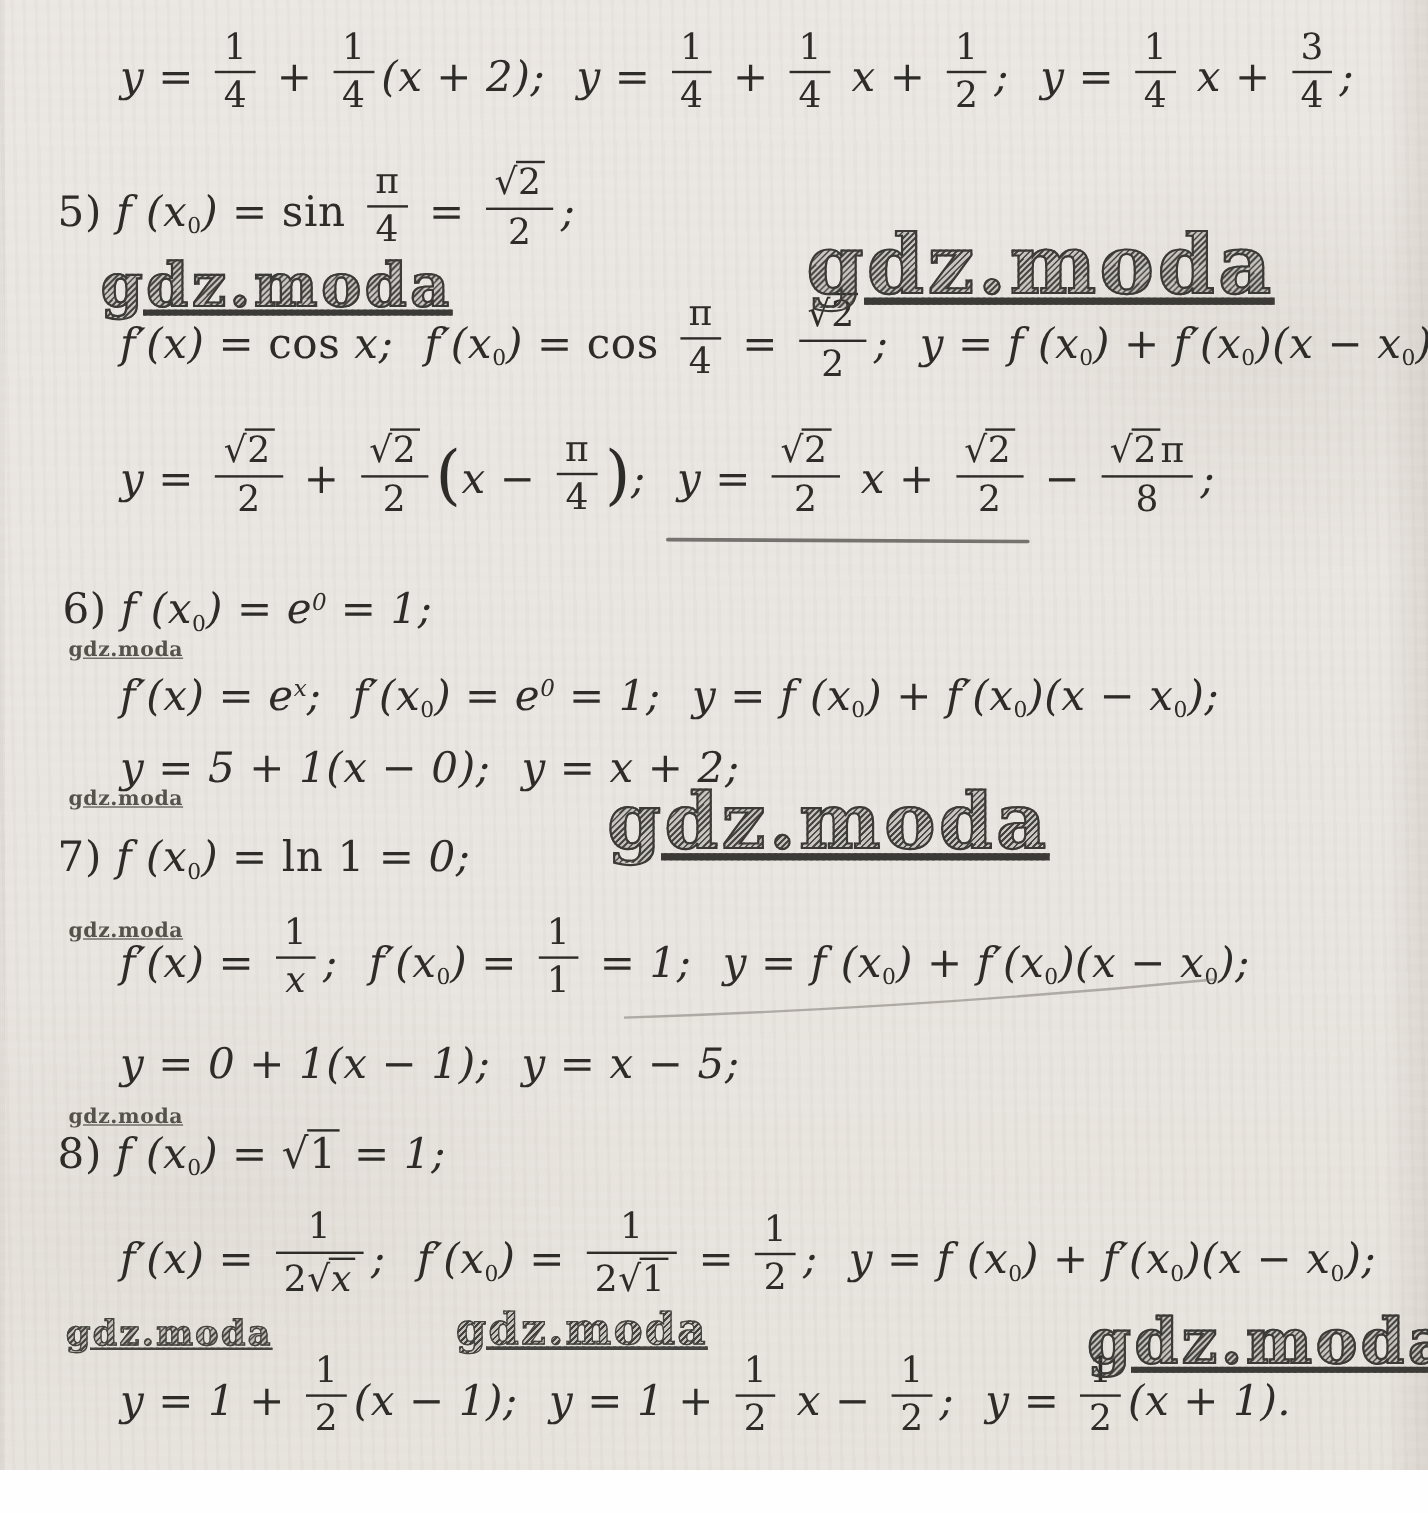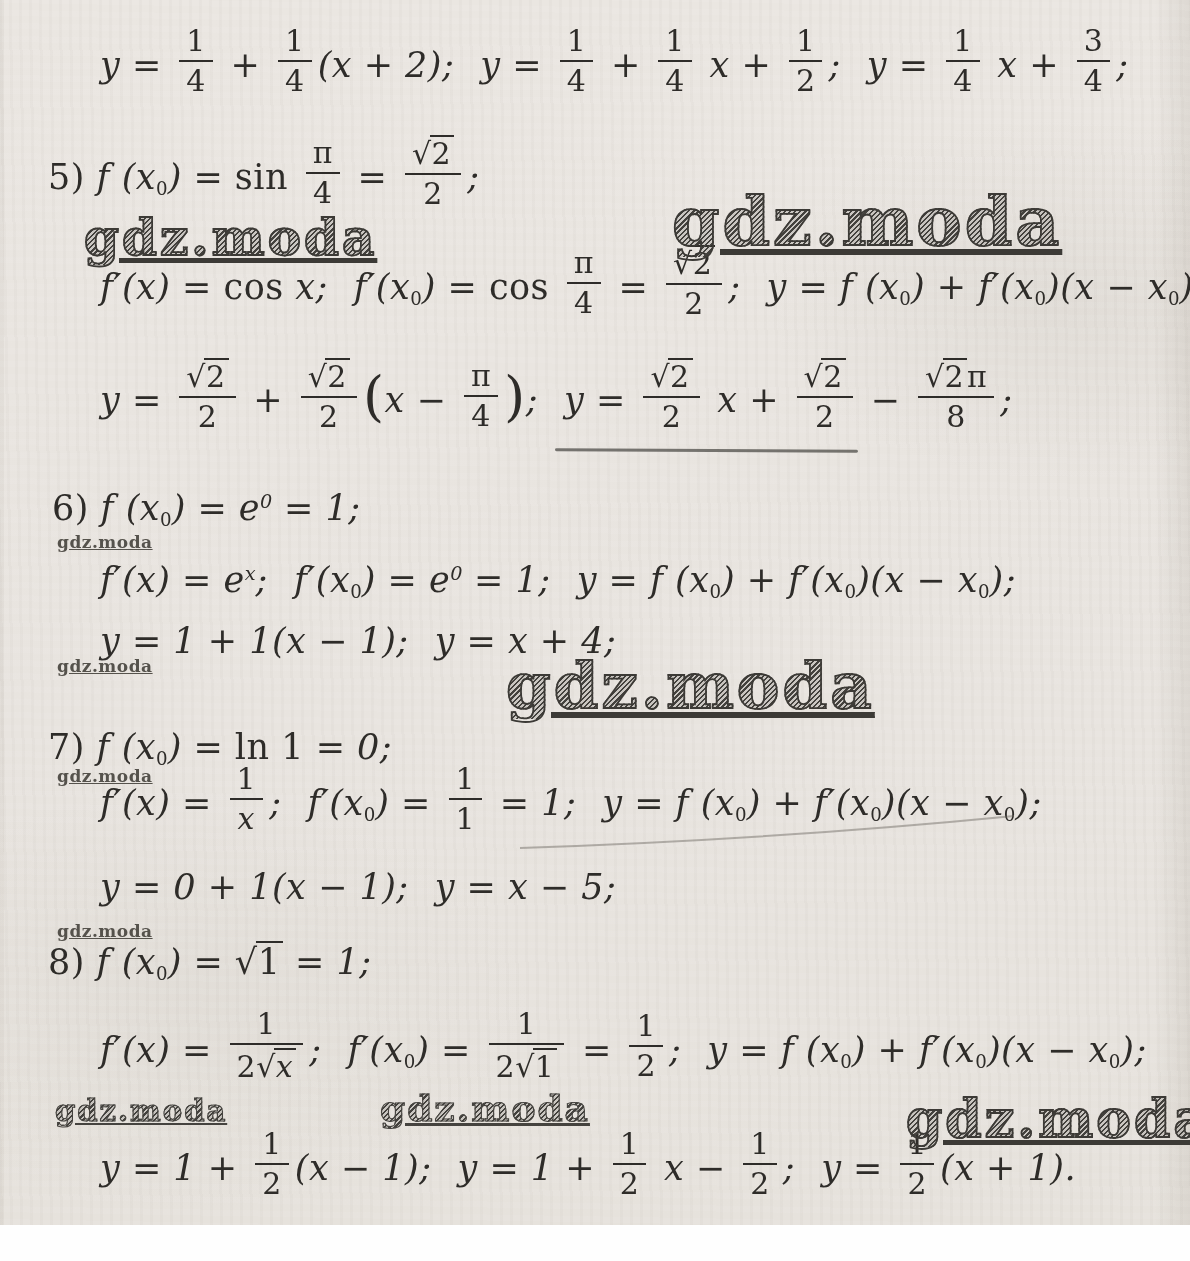--- a/index.html
+++ b/index.html
@@ -70,22 +70,22 @@
 <body>
 
 <div id="paper"></div>
 <div id="equations">
     <div class="eq" style="left: 100px; top: 25px;"><span class="mt">y = </span><span class="frac"><span class="num"><span class="mu">1</span></span><span class="den"><span class="mu">4</span></span></span><span class="mt"> + </span><span class="frac"><span class="num"><span class="mu">1</span></span><span class="den"><span class="mu">4</span></span></span><span class="mt">(x + 2);</span><span class="gap"></span><span class="mt">y = </span><span class="frac"><span class="num"><span class="mu">1</span></span><span class="den"><span class="mu">4</span></span></span><span class="mt"> + </span><span class="frac"><span class="num"><span class="mu">1</span></span><span class="den"><span class="mu">4</span></span></span><span class="mt"> x + </span><span class="frac"><span class="num"><span class="mu">1</span></span><span class="den"><span class="mu">2</span></span></span><span class="mt">;</span><span class="gap"></span><span class="mt">y = </span><span class="frac"><span class="num"><span class="mu">1</span></span><span class="den"><span class="mu">4</span></span></span><span class="mt"> x + </span><span class="frac"><span class="num"><span class="mu">3</span></span><span class="den"><span class="mu">4</span></span></span><span class="mt">;</span></div>
     <div class="eq" style="left: 48px; top: 137px;"><span class="mu">5) </span><span class="mt">f (x</span><sub class="msub">0</sub><span class="mt">) = </span><span class="mu">sin </span><span class="frac"><span class="num"><span class="mu">π</span></span><span class="den"><span class="mu">4</span></span></span><span class="mt"> = </span><span class="frac"><span class="num"><span class="sqrt"><span class="rad">√</span><span class="rv"><span class="mu">2</span></span></span></span><span class="den"><span class="mu">2</span></span></span><span class="mt">;</span></div>
     <div class="eq" style="left: 100px; top: 247px;"><span class="mt">f′(x) = </span><span class="mu">cos </span><span class="mt">x;</span><span class="gap"></span><span class="mt">f′(x</span><sub class="msub">0</sub><span class="mt">) = </span><span class="mu">cos </span><span class="frac"><span class="num"><span class="mu">π</span></span><span class="den"><span class="mu">4</span></span></span><span class="mt"> = </span><span class="frac"><span class="num"><span class="sqrt"><span class="rad">√</span><span class="rv"><span class="mu">2</span></span></span></span><span class="den"><span class="mu">2</span></span></span><span class="mt">;</span><span class="gap"></span><span class="mt">y = f (x</span><sub class="msub">0</sub><span class="mt">) + f′(x</span><sub class="msub">0</sub><span class="mt">)(x − x</span><sub class="msub">0</sub><span class="mt">);</span></div>
     <div class="eq" style="left: 100px; top: 360px;"><span class="mt">y = </span><span class="frac"><span class="num"><span class="sqrt"><span class="rad">√</span><span class="rv"><span class="mu">2</span></span></span></span><span class="den"><span class="mu">2</span></span></span><span class="mt"> + </span><span class="frac"><span class="num"><span class="sqrt"><span class="rad">√</span><span class="rv"><span class="mu">2</span></span></span></span><span class="den"><span class="mu">2</span></span></span><span class="bigp">(</span><span class="mt">x − </span><span class="frac"><span class="num"><span class="mu">π</span></span><span class="den"><span class="mu">4</span></span></span><span class="bigp">)</span><span class="mt">;</span><span class="gap"></span><span class="mt">y = </span><span class="frac"><span class="num"><span class="sqrt"><span class="rad">√</span><span class="rv"><span class="mu">2</span></span></span></span><span class="den"><span class="mu">2</span></span></span><span class="mt"> x + </span><span class="frac"><span class="num"><span class="sqrt"><span class="rad">√</span><span class="rv"><span class="mu">2</span></span></span></span><span class="den"><span class="mu">2</span></span></span><span class="mt"> − </span><span class="frac"><span class="num"><span class="sqrt"><span class="rad">√</span><span class="rv"><span class="mu">2</span></span></span><span class="mu">π</span></span><span class="den"><span class="mu">8</span></span></span><span class="mt">;</span></div>
     <div class="eq" style="left: 52px; top: 462px;"><span class="mu">6) </span><span class="mt">f (x</span><sub class="msub">0</sub><span class="mt">) = e</span><sup class="msup">0</sup><span class="mt"> = 1;</span></div>
     <div class="eq" style="left: 100px; top: 534px;"><span class="mt">f′(x) = e</span><sup class="msup">x</sup><span class="mt">;</span><span class="gap"></span><span class="mt">f′(x</span><sub class="msub">0</sub><span class="mt">) = e</span><sup class="msup">0</sup><span class="mt"> = 1;</span><span class="gap"></span><span class="mt">y = f (x</span><sub class="msub">0</sub><span class="mt">) + f′(x</span><sub class="msub">0</sub><span class="mt">)(x − x</span><sub class="msub">0</sub><span class="mt">);</span></div>
-    <div class="eq" style="left: 100px; top: 601px;"><span class="mt">y = 1 + 1(x − 1);</span><span class="gap"></span><span class="mt">y = x + 4;</span></div>
-    <div class="eq" style="left: 48px; top: 707px;"><span class="mu">7) </span><span class="mt">f (x</span><sub class="msub">0</sub><span class="mt">) = </span><span class="mu">ln 1</span><span class="mt"> = 0;</span></div>
+    <div class="eq" style="left: 100px; top: 601px;"><span class="mt">y = 5 + 1(x − 0);</span><span class="gap"></span><span class="mt">y = x + 2;</span></div>
+    <div class="eq" style="left: 48px; top: 675px;"><span class="mu">7) </span><span class="mt">f (x</span><sub class="msub">0</sub><span class="mt">) = </span><span class="mu">ln 1</span><span class="mt"> = 0;</span></div>
     <div class="eq" style="left: 100px; top: 763px;"><span class="mt">f′(x) = </span><span class="frac"><span class="num"><span class="mu">1</span></span><span class="den"><span class="mt">x</span></span></span><span class="mt">;</span><span class="gap"></span><span class="mt">f′(x</span><sub class="msub">0</sub><span class="mt">) = </span><span class="frac"><span class="num"><span class="mu">1</span></span><span class="den"><span class="mu">1</span></span></span><span class="mt"> = 1;</span><span class="gap"></span><span class="mt">y = f (x</span><sub class="msub">0</sub><span class="mt">) + f′(x</span><sub class="msub">0</sub><span class="mt">)(x − x</span><sub class="msub">0</sub><span class="mt">);</span></div>
     <div class="eq" style="left: 100px; top: 847px;"><span class="mt">y = 0 + 1(x − 1);</span><span class="gap"></span><span class="mt">y = x − 5;</span></div>
     <div class="eq" style="left: 48px; top: 922px;"><span class="mu">8) </span><span class="mt">f (x</span><sub class="msub">0</sub><span class="mt">) = </span><span class="sqrt"><span class="rad">√</span><span class="rv"><span class="mu">1</span></span></span><span class="mt"> = 1;</span></div>
     <div class="eq" style="left: 100px; top: 1010px;"><span class="mt">f′(x) = </span><span class="frac"><span class="num"><span class="mu">1</span></span><span class="den"><span class="mu">2</span><span class="sqrt"><span class="rad">√</span><span class="rv"><span class="mt">x</span></span></span></span></span><span class="mt">;</span><span class="gap"></span><span class="mt">f′(x</span><sub class="msub">0</sub><span class="mt">) = </span><span class="frac"><span class="num"><span class="mu">1</span></span><span class="den"><span class="mu">2</span><span class="sqrt"><span class="rad">√</span><span class="rv"><span class="mu">1</span></span></span></span></span><span class="mt"> = </span><span class="frac"><span class="num"><span class="mu">1</span></span><span class="den"><span class="mu">2</span></span></span><span class="mt">;</span><span class="gap"></span><span class="mt">y = f (x</span><sub class="msub">0</sub><span class="mt">) + f′(x</span><sub class="msub">0</sub><span class="mt">)(x − x</span><sub class="msub">0</sub><span class="mt">);</span></div>
     <div class="eq" style="left: 100px; top: 1128px;"><span class="mt">y = 1 + </span><span class="frac"><span class="num"><span class="mu">1</span></span><span class="den"><span class="mu">2</span></span></span><span class="mt">(x − 1);</span><span class="gap"></span><span class="mt">y = 1 + </span><span class="frac"><span class="num"><span class="mu">1</span></span><span class="den"><span class="mu">2</span></span></span><span class="mt"> x − </span><span class="frac"><span class="num"><span class="mu">1</span></span><span class="den"><span class="mu">2</span></span></span><span class="mt">;</span><span class="gap"></span><span class="mt">y = </span><span class="frac"><span class="num"><span class="mu">1</span></span><span class="den"><span class="mu">2</span></span></span><span class="mt">(x + 1).</span></div>
   </div>
 <div id="watermarks">
     <div class="wm wm-lg" style="left: 84px; top: 212px; font-size: 50px;">gdz.moda</div>
     <div class="wm wm-lg" style="left: 672px; top: 186px; font-size: 68px;">gdz.moda</div>
     <div class="wm wm-sm" style="left: 57px; top: 534px; font-size: 17px;">gdz.moda</div>

